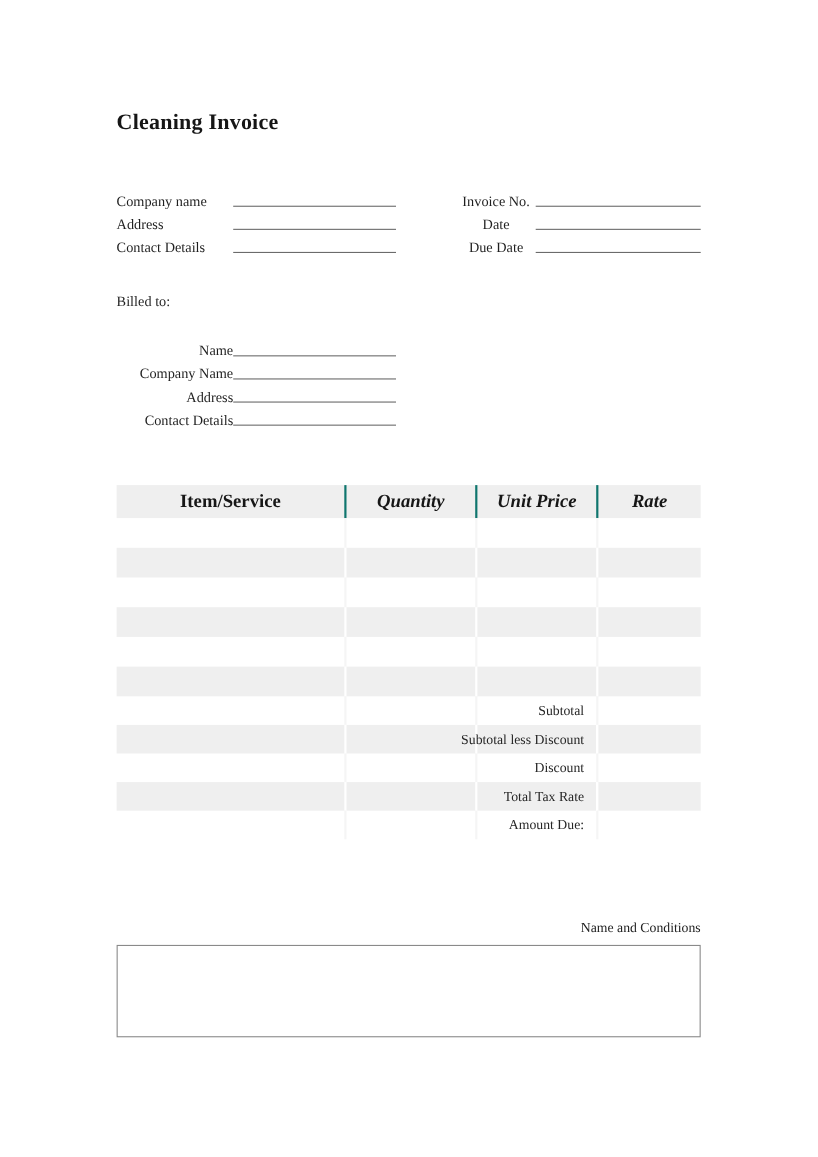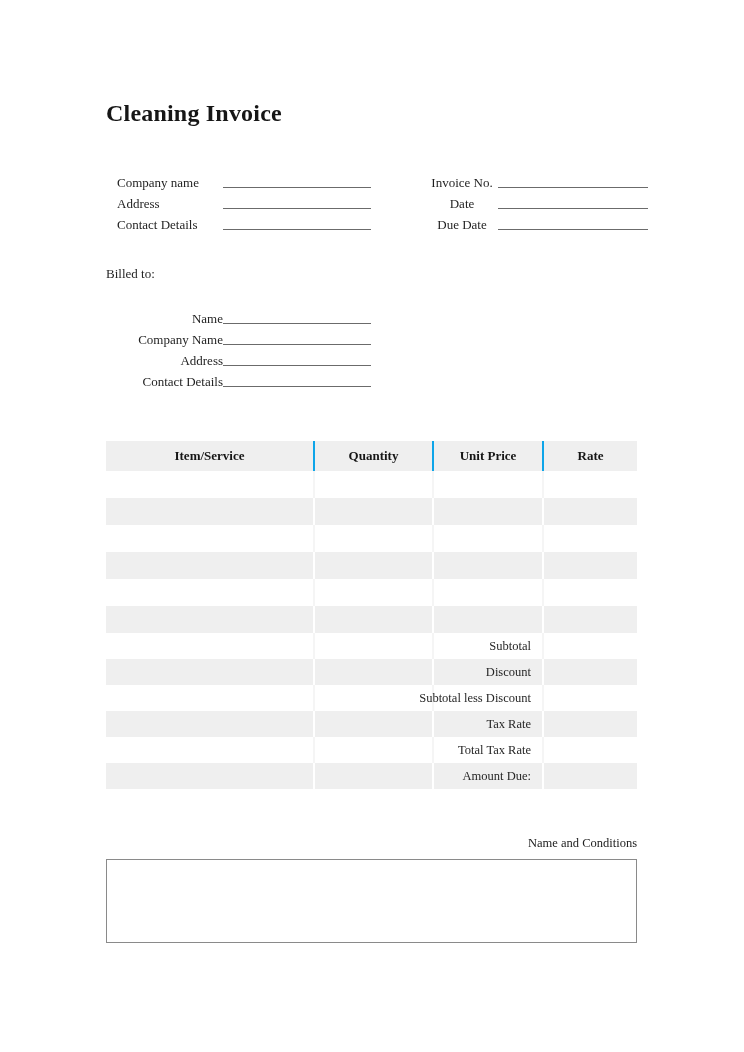--- a/index.html
+++ b/index.html
@@ -2,46 +2,46 @@
 <html><head>
 <meta charset="utf-8">
 <style>
   html, body { margin:0; padding:0; background:#ffffff; }
   .page {
     position:relative; width:744px; height:1052px; background:#ffffff;
     font-family:"Liberation Serif","DejaVu Serif",serif; color:#1f1f1f; overflow:hidden;
   }
   .doc-title {
     position:absolute; left:106px; top:100px; margin:0;
-    font-size:24px; font-weight:700; color:#161616; letter-spacing:0.2px;
+    font-size:20px; font-weight:700; color:#161616; letter-spacing:0.2px;
   }
   .fgroup { position:absolute; }
   .fgroup-inv-left   { left:106px; top:172px; }
   .fgroup-inv-right  { left:415px; top:172px; }
   .fgroup-billed     { left:106px; top:308px;text-align:right; }
-  .frow { display:flex; height:21px;margin-left:11px; }
+  .frow { display:flex; height:21px; }
   .flabel { font-size:13px; line-height:21px; color:#1f1f1f; flex:none; }
   .fgroup-inv-left .flabel, .fgroup-billed .flabel { width:106px; }
   .fgroup-inv-right .flabel { width:72px;text-align:center; }
   .fline {
     flex:none; display:block; height:15px; font-size:12px; line-height:15px;
     border-bottom:1px solid #6b6b6b; overflow:hidden; white-space:nowrap;
   }
   .fgroup-inv-left .fline, .fgroup-billed .fline { width:148px; }
   .fgroup-inv-right .fline { width:150px; }
   .billed-heading { position:absolute; left:106px; top:265px; font-size:13px; line-height:18px; }
 
   table.items { position:absolute; left:106px; top:441px; width:531px;
     border-collapse:collapse; table-layout:fixed; }
   table.items th, table.items td { padding:0; margin:0; }
   table.items thead th {
-    background:#efefef; height:30px; font-size:13px; font-weight:700;
+    background:#efefef; height:30px; font-size:17px; font-weight:700;
     color:#161616; text-align:center;
   }
-  table.items thead th + th { border-left:2px solid #0ea5e9; }
+  table.items thead th + th { border-left:2px solid #0f766e;font-style:italic; }
   table.items tbody tr:nth-child(even) { background:#efefef; }
   table.items tbody tr:nth-child(even) td + td { border-left:2px solid #ffffff; }
   table.items tbody tr:nth-child(odd)  td + td { border-left:2px solid #f5f5f5; }
   tr.irow td { height:27px; }
   tr.srow td { height:26px; }
   td.sum-td { position:relative; }
   .sum-label {
     position:absolute; right:11px; top:0; line-height:26px; white-space:nowrap;
     font-size:12.5px; color:#262626;
   }
@@ -173,37 +173,29 @@
         <td></td>
         <td class="sum-td">
           <span class="sum-label">Subtotal</span>
         </td>
         <td class="sum-val"></td>
       </tr>
       <tr class="srow">
         <td></td>
         <td></td>
         <td class="sum-td">
+          <span class="sum-label">Subtotal less Discount</span>
+        </td>
+        <td class="sum-val"></td>
+      </tr>
+      <tr class="srow">
+        <td></td>
+        <td></td>
+        <td class="sum-td">
           <span class="sum-label">Discount</span>
-        </td>
-        <td class="sum-val"></td>
-      </tr>
-      <tr class="srow">
-        <td></td>
-        <td></td>
-        <td class="sum-td">
-          <span class="sum-label">Subtotal less Discount</span>
-        </td>
-        <td class="sum-val"></td>
-      </tr>
-      <tr class="srow">
-        <td></td>
-        <td></td>
-        <td class="sum-td">
-          <span class="sum-label">Tax Rate</span>
         </td>
         <td class="sum-val"></td>
       </tr>
       <tr class="srow">
         <td></td>
         <td></td>
         <td class="sum-td">
           <span class="sum-label">Total Tax Rate</span>
         </td>
         <td class="sum-val"></td>

